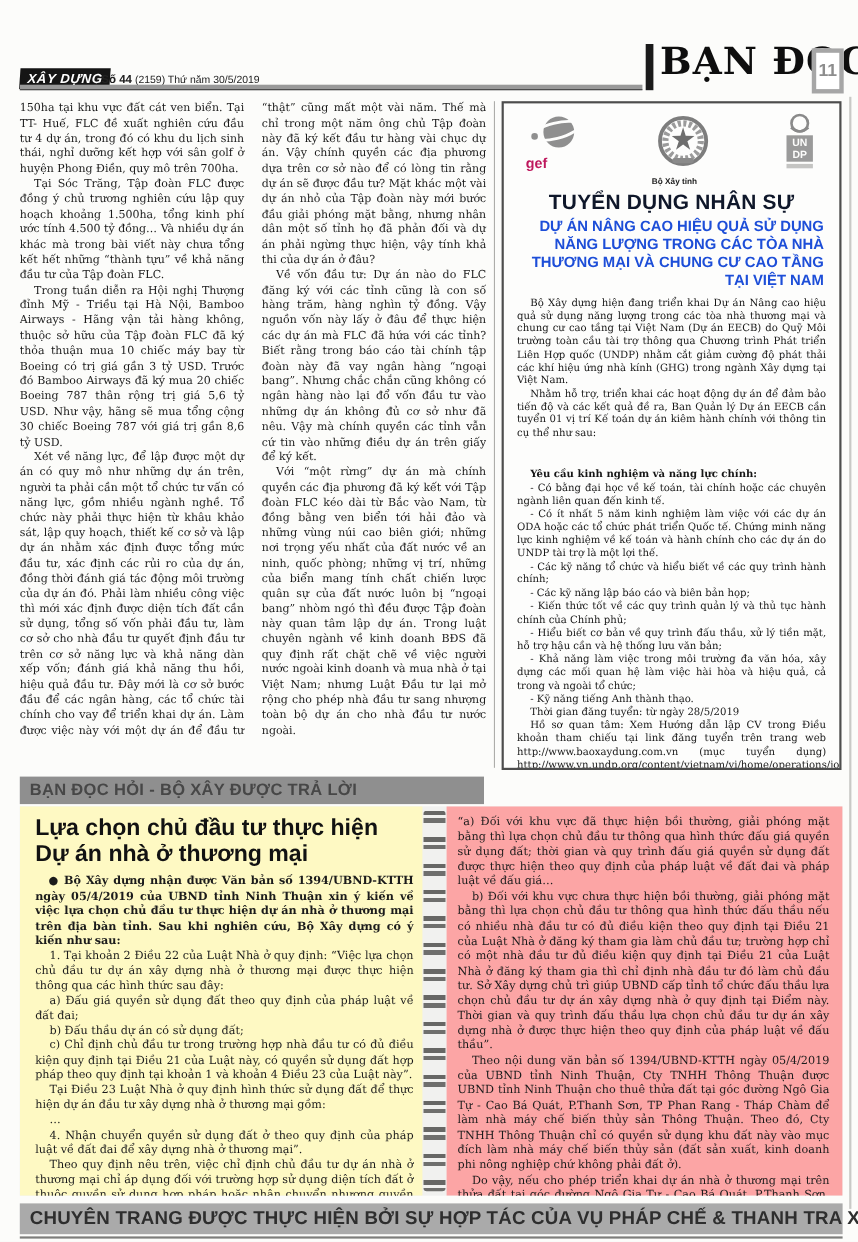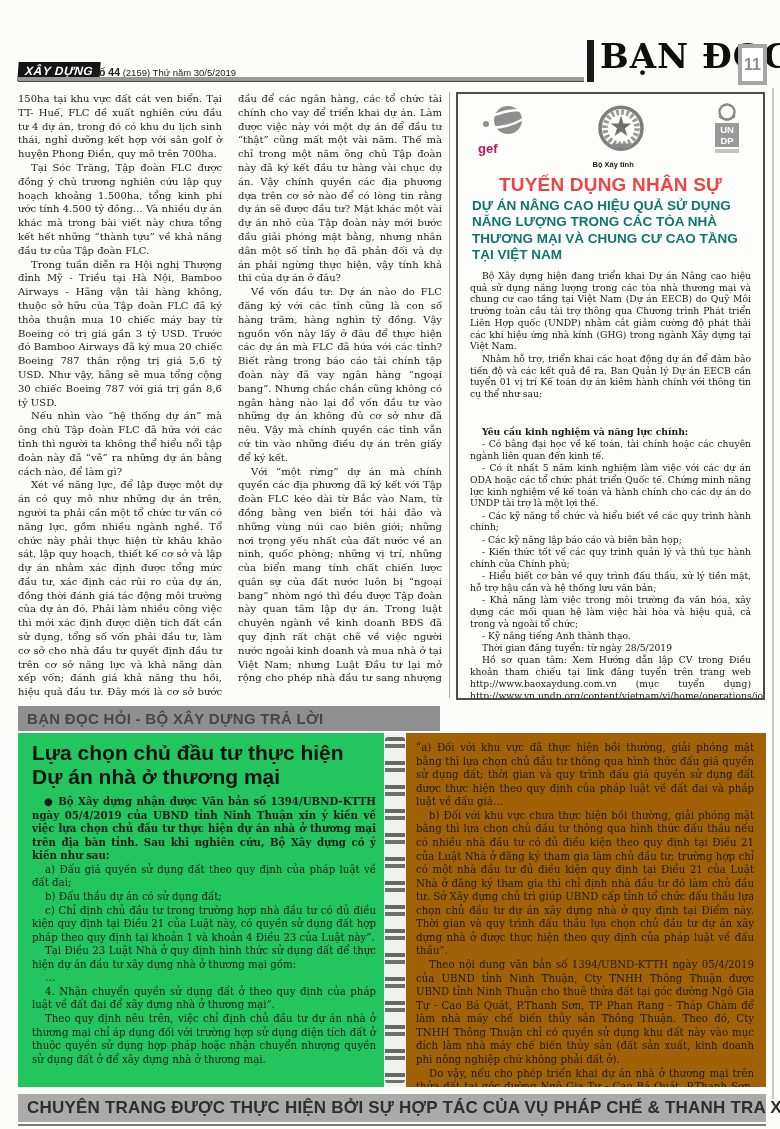--- a/index.html
+++ b/index.html
@@ -36,44 +36,44 @@
   .col-divider { position:absolute; left:449px; top:92px; width:1px; height:606px; background:#adadaa; }
 
   
   .recruit-box { position:absolute; left:456px; top:92px; width:309px; height:608px;
                  border:2px solid #4d4d4d; background:#fdfdfc; overflow:hidden; }
   .logos-row { display:flex; justify-content:space-between; align-items:flex-start;
                padding:9px 20px 0 20px; height:78px; }
   .logo-cell { display:flex; flex-direction:column; }
   .logo-caption { font:bold 7.5px "Liberation Sans", sans-serif; color:#222; margin-top:1px; }
   .gef-word { font:bold 13px "Liberation Sans", sans-serif; color:#be185d; margin-top:-4px; }
-  .box-title { text-align:center; font:bold 19px "Liberation Sans", sans-serif; color:#ef4444;
+  .box-title { text-align:center; font:bold 19px "Liberation Sans", sans-serif; color:#0f172a;
                margin-top:2px; letter-spacing:0.2px; }
-  .box-subtitle { text-align:left; font:bold 13.5px "Liberation Sans", sans-serif; color:#0f766e;
+  .box-subtitle { text-align:right; font:bold 13.5px "Liberation Sans", sans-serif; color:#1d4ed8;
                   line-height:1.22; padding:2px 14px 0; }
   .box-body { padding:6px 12px 0 12px; font-family:"DejaVu Serif", serif; font-size:9.2px;
               line-height:1.28; text-align:justify; color:#161616; }
   .box-body .para { text-indent:12px; margin-bottom:0.5px; }
 
   
   .qa-bar { position:absolute; left:18px; top:706px; width:422px; height:25px; background:#8f8f8f;
             color:#474747; font:bold 15px "Liberation Sans", sans-serif;
             display:flex; align-items:center; padding-left:9px; letter-spacing:0.3px; white-space:nowrap; }
   .qa-panel { position:absolute; left:18px; top:733px; width:748px; height:354px;
               display:flex; overflow:hidden; background:#f1f1ef; }
-  .qa-left { width:366px; padding:6px 8px 6px 14px; background:#22c55e; }
+  .qa-left { width:366px; padding:6px 8px 6px 14px; background:#fef9c3; }
   .qa-title { font:bold 21px "Liberation Sans", sans-serif; color:#121212; line-height:1.12;
               margin:2px 0 7px; }
   .qa-text { font-family:"DejaVu Serif", serif; font-size:10.2px; line-height:1.33;
              text-align:justify; color:#1b1b1b; }
   .coil { width:20px; margin:4px 1px; border-radius:3px;
           background:repeating-linear-gradient(to bottom,
             #676765 0 4px, rgba(0,0,0,0) 4px 7px,
             #6f6f6d 7px 11px, rgba(0,0,0,0) 11px 24px); }
-  .qa-right { flex:1; background:#a16207; padding:8px 12px 6px 10px; }
+  .qa-right { flex:1; background:#fca5a5; padding:8px 12px 6px 10px; }
 
   
   .footer-bar { position:absolute; left:18px; top:1094px; width:748px; height:28px; background:#aaaaaa;
                 color:#2e2e2e; font:bold 17px "Liberation Sans", sans-serif;
                 display:flex; align-items:center; padding-left:9px; letter-spacing:0.2px; white-space:nowrap; }
   .footer-line { position:absolute; left:18px; top:1124px; width:748px; height:2px; background:#7d7d7b; }
 
   svg text { font-family:"Liberation Sans", sans-serif; }
 </style>
 </head>
@@ -86,21 +86,20 @@
   <div class="issue-info"><b>Số 44</b><span> (2159) Thứ năm 30/5/2019</span></div>
   <div class="masthead-rule"></div>
   <div class="section-vbar"></div>
   <div class="section-title">BẠN ĐỌC</div>
   <div class="page-num-box">11</div>
 
   <div class="flc-text">
       <p class="para noind">150ha tại khu vực đất cát ven biển. Tại TT- Huế, FLC đề xuất nghiên cứu đầu tư 4 dự án, trong đó có khu du lịch sinh thái, nghỉ dưỡng kết hợp với sân golf ở huyện Phong Điền, quy mô trên 700ha.</p>
       <p class="para">Tại Sóc Trăng, Tập đoàn FLC được đồng ý chủ trương nghiên cứu lập quy hoạch khoảng 1.500ha, tổng kinh phí ước tính 4.500 tỷ đồng… Và nhiều dự án khác mà trong bài viết này chưa tổng kết hết những “thành tựu” về khả năng đầu tư của Tập đoàn FLC.</p>
       <p class="para">Trong tuần diễn ra Hội nghị Thượng đỉnh Mỹ - Triều tại Hà Nội, Bamboo Airways  - Hãng vận tải hàng không, thuộc sở hữu của Tập đoàn FLC đã ký thỏa thuận mua 10 chiếc máy bay từ Boeing có trị giá gần 3 tỷ USD. Trước đó Bamboo Airways đã ký mua 20 chiếc Boeing 787 thân rộng trị giá 5,6 tỷ USD. Như vậy, hãng sẽ mua tổng cộng 30 chiếc Boeing 787 với giá trị gần 8,6 tỷ USD.</p>
-      <p class="para">Nếu nhìn vào “hệ thống dự án” mà ông chủ Tập đoàn FLC đã hứa với các tỉnh thì người ta không thể hiểu nổi tập đoàn này đã “vẽ” ra những dự án bằng cách nào, để làm gì?</p>
       <p class="para">Xét về năng lực, để lập được một dự án có quy mô như những dự án trên, người ta phải cần một tổ chức tư vấn có năng lực, gồm nhiều ngành nghề. Tổ chức này phải thực hiện từ khâu khảo sát, lập quy hoạch, thiết kế cơ sở và lập dự án nhằm xác định được tổng mức đầu tư, xác định các rủi ro của dự án, đồng thời đánh giá tác động môi trường của dự án đó. Phải làm nhiều công việc thì mới xác định được diện tích đất cần sử dụng, tổng số vốn phải đầu tư, làm cơ sở cho nhà đầu tư quyết định đầu tư trên cơ sở năng lực và khả năng dàn xếp vốn; đánh giá khả năng thu hồi, hiệu quả đầu tư. Đây mới là cơ sở bước đầu để các ngân hàng, các tổ chức tài chính cho vay để triển khai dự án. Làm được việc này với một dự án để đầu tư “thật” cũng mất một vài năm. Thế mà chỉ trong một năm ông chủ Tập đoàn này đã ký kết đầu tư hàng vài chục dự án. Vậy chính quyền các địa phương dựa trên cơ sở nào để có lòng tin rằng dự án sẽ được đầu tư? Mặt khác một vài dự án nhỏ của Tập đoàn này mới bước đầu giải phóng mặt bằng, nhưng nhân dân một số tỉnh họ đã phản đối và dự án phải ngừng thực hiện, vậy tính khả thi của dự án ở đâu?</p>
       <p class="para">Về vốn đầu tư: Dự án nào do FLC đăng ký với các tỉnh cũng là con số hàng trăm, hàng nghìn tỷ đồng. Vậy nguồn vốn này lấy ở đâu để thực hiện các dự án mà FLC đã hứa với các tỉnh? Biết rằng trong báo cáo tài chính tập đoàn này đã vay ngân hàng “ngoại bang”. Nhưng chắc chắn cũng không có ngân hàng nào lại đổ vốn đầu tư vào những dự án không đủ cơ sở như đã nêu. Vậy mà chính quyền các tỉnh vẫn cứ tin vào những điều dự án trên giấy để ký kết.</p>
       <p class="para">Với “một rừng” dự án mà chính quyền các địa phương đã ký kết với Tập đoàn FLC kéo dài từ Bắc vào Nam, từ đồng bằng ven biển tới hải đảo và những vùng núi cao biên giới; những nơi trọng yếu nhất của đất nước về an ninh, quốc phòng; những vị trí, những của biển mang tính chất chiến lược quân sự của đất nước luôn bị “ngoại bang” nhòm ngó thì đều được Tập đoàn này quan tâm lập dự án. Trong luật chuyên ngành về kinh doanh BĐS đã quy định rất chặt chẽ về việc người nước ngoài kinh doanh và mua nhà ở tại Việt Nam; nhưng Luật Đầu tư lại mở rộng cho phép nhà đầu tư sang nhượng toàn bộ dự án cho nhà đầu tư nước ngoài.</p>
     </div>
   <div class="col-divider"></div>
 
   <div class="recruit-box">
     <div class="logos-row">
       <div class="logo-cell">
         <svg width="52" height="42" viewBox="0 0 52 42">
@@ -142,26 +141,27 @@
         <p class="para">- Các kỹ năng lập báo cáo và biên bản họp;</p>
         <p class="para">- Kiến thức tốt về các quy trình quản lý và thủ tục hành chính của Chính phủ;</p>
         <p class="para">- Hiểu biết cơ bản về quy trình đấu thầu, xử lý tiền mặt, hỗ trợ hậu cần và hệ thống lưu văn bản;</p>
         <p class="para">- Khả năng làm việc trong môi trường đa văn hóa, xây dựng các mối quan hệ làm việc hài hòa và hiệu quả, cả trong và ngoài tổ chức;</p>
         <p class="para">- Kỹ năng tiếng Anh thành thạo.</p>
         <p class="para">Thời gian đăng tuyển: từ ngày 28/5/2019</p>
         <p class="para">Hồ sơ quan tâm: Xem Hướng dẫn lập CV trong Điều khoản tham chiếu tại link đăng tuyển trên trang web http://www.baoxaydung.com.vn (mục tuyển dụng) http://www.vn.undp.org/content/vietnam/vi/home/operations/jobs/</p>
       </div>
   </div>
 
-  <div class="qa-bar">BẠN ĐỌC HỎI - BỘ XÂY DỰNG TRẢ LỜI</div>
+  <div class="qa-bar">BẠN ĐỌC HỎI - BỘ XÂY ĐƯỢC TRẢ LỜI</div>
   <div class="qa-panel">
     <div class="qa-left">
       <div class="qa-title">Lựa chọn chủ đầu tư thực hiện Dự án nhà ở thương mại</div>
       <div class="qa-text">
           <p class="para lead">●  Bộ Xây dựng nhận được Văn bản số 1394/UBND-KTTH ngày 05/4/2019 của UBND tỉnh Ninh Thuận xin ý kiến về việc lựa chọn chủ đầu tư thực hiện dự án nhà ở thương mại trên địa bàn tỉnh. Sau khi nghiên cứu, Bộ Xây dựng có ý kiến như sau:</p>
+          <p class="para">1. Tại khoản 2 Điều 22 của Luật Nhà ở  quy định: “Việc lựa chọn chủ đầu tư dự án xây dựng nhà ở thương mại được thực hiện thông qua các hình thức sau đây:</p>
           <p class="para">a) Đấu giá quyền sử dụng đất theo quy định của pháp luật về đất đai;</p>
           <p class="para">b) Đấu thầu dự án có sử dụng đất;</p>
           <p class="para">c) Chỉ định chủ đầu tư trong trường hợp nhà đầu tư có đủ điều kiện quy định tại Điều 21 của Luật này, có quyền sử dụng đất hợp pháp theo quy định tại khoản 1 và khoản 4 Điều 23 của Luật này”.</p>
           <p class="para">Tại Điều 23 Luật Nhà ở quy định hình thức sử dụng đất để thực hiện dự án đầu tư xây dựng nhà ở thương mại gồm:</p>
           <p class="para">…</p>
           <p class="para">4. Nhận chuyển quyền sử dụng đất ở theo quy định của pháp luật về đất đai để xây dựng nhà ở thương mại”.</p>
           <p class="para">Theo quy định nêu trên, việc chỉ định chủ đầu tư dự án nhà ở thương mại chỉ áp dụng đối với trường hợp sử dụng diện tích đất ở thuộc quyền sử dụng hợp pháp hoặc nhận chuyển nhượng quyền sử dụng đất ở để xây dựng nhà ở thương mại.</p>
         </div>
     </div>
     <div class="coil"></div>

